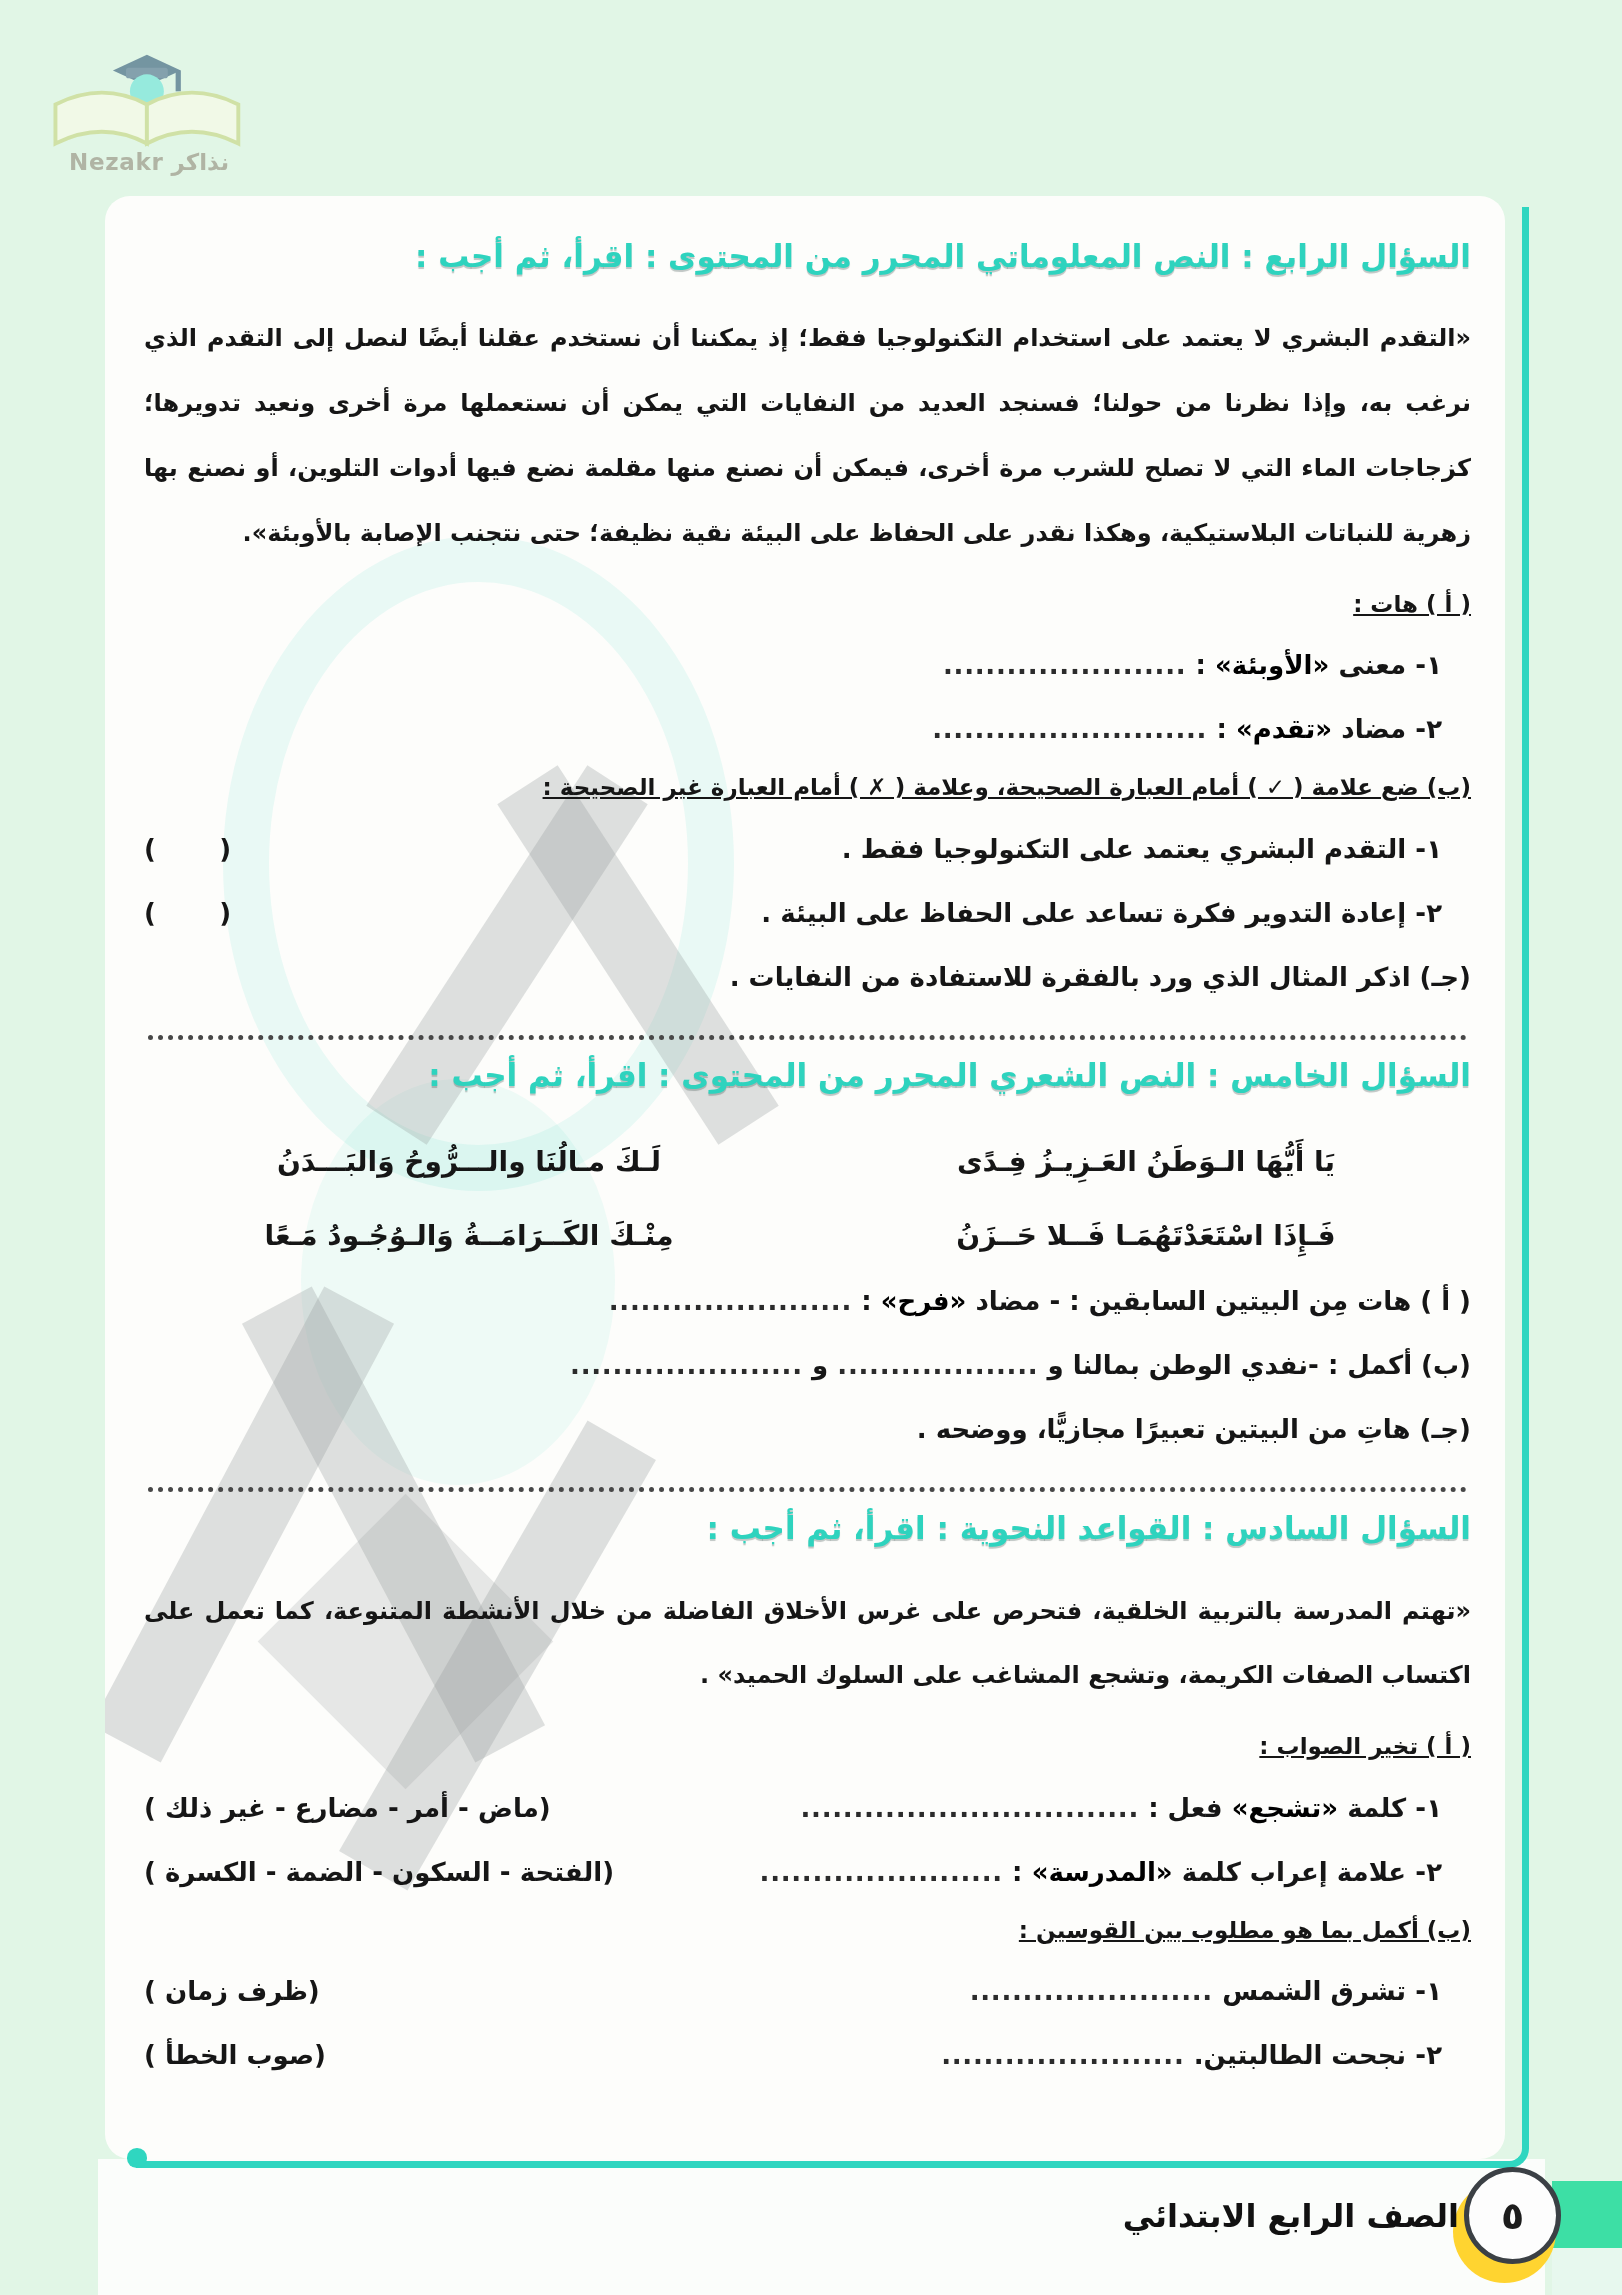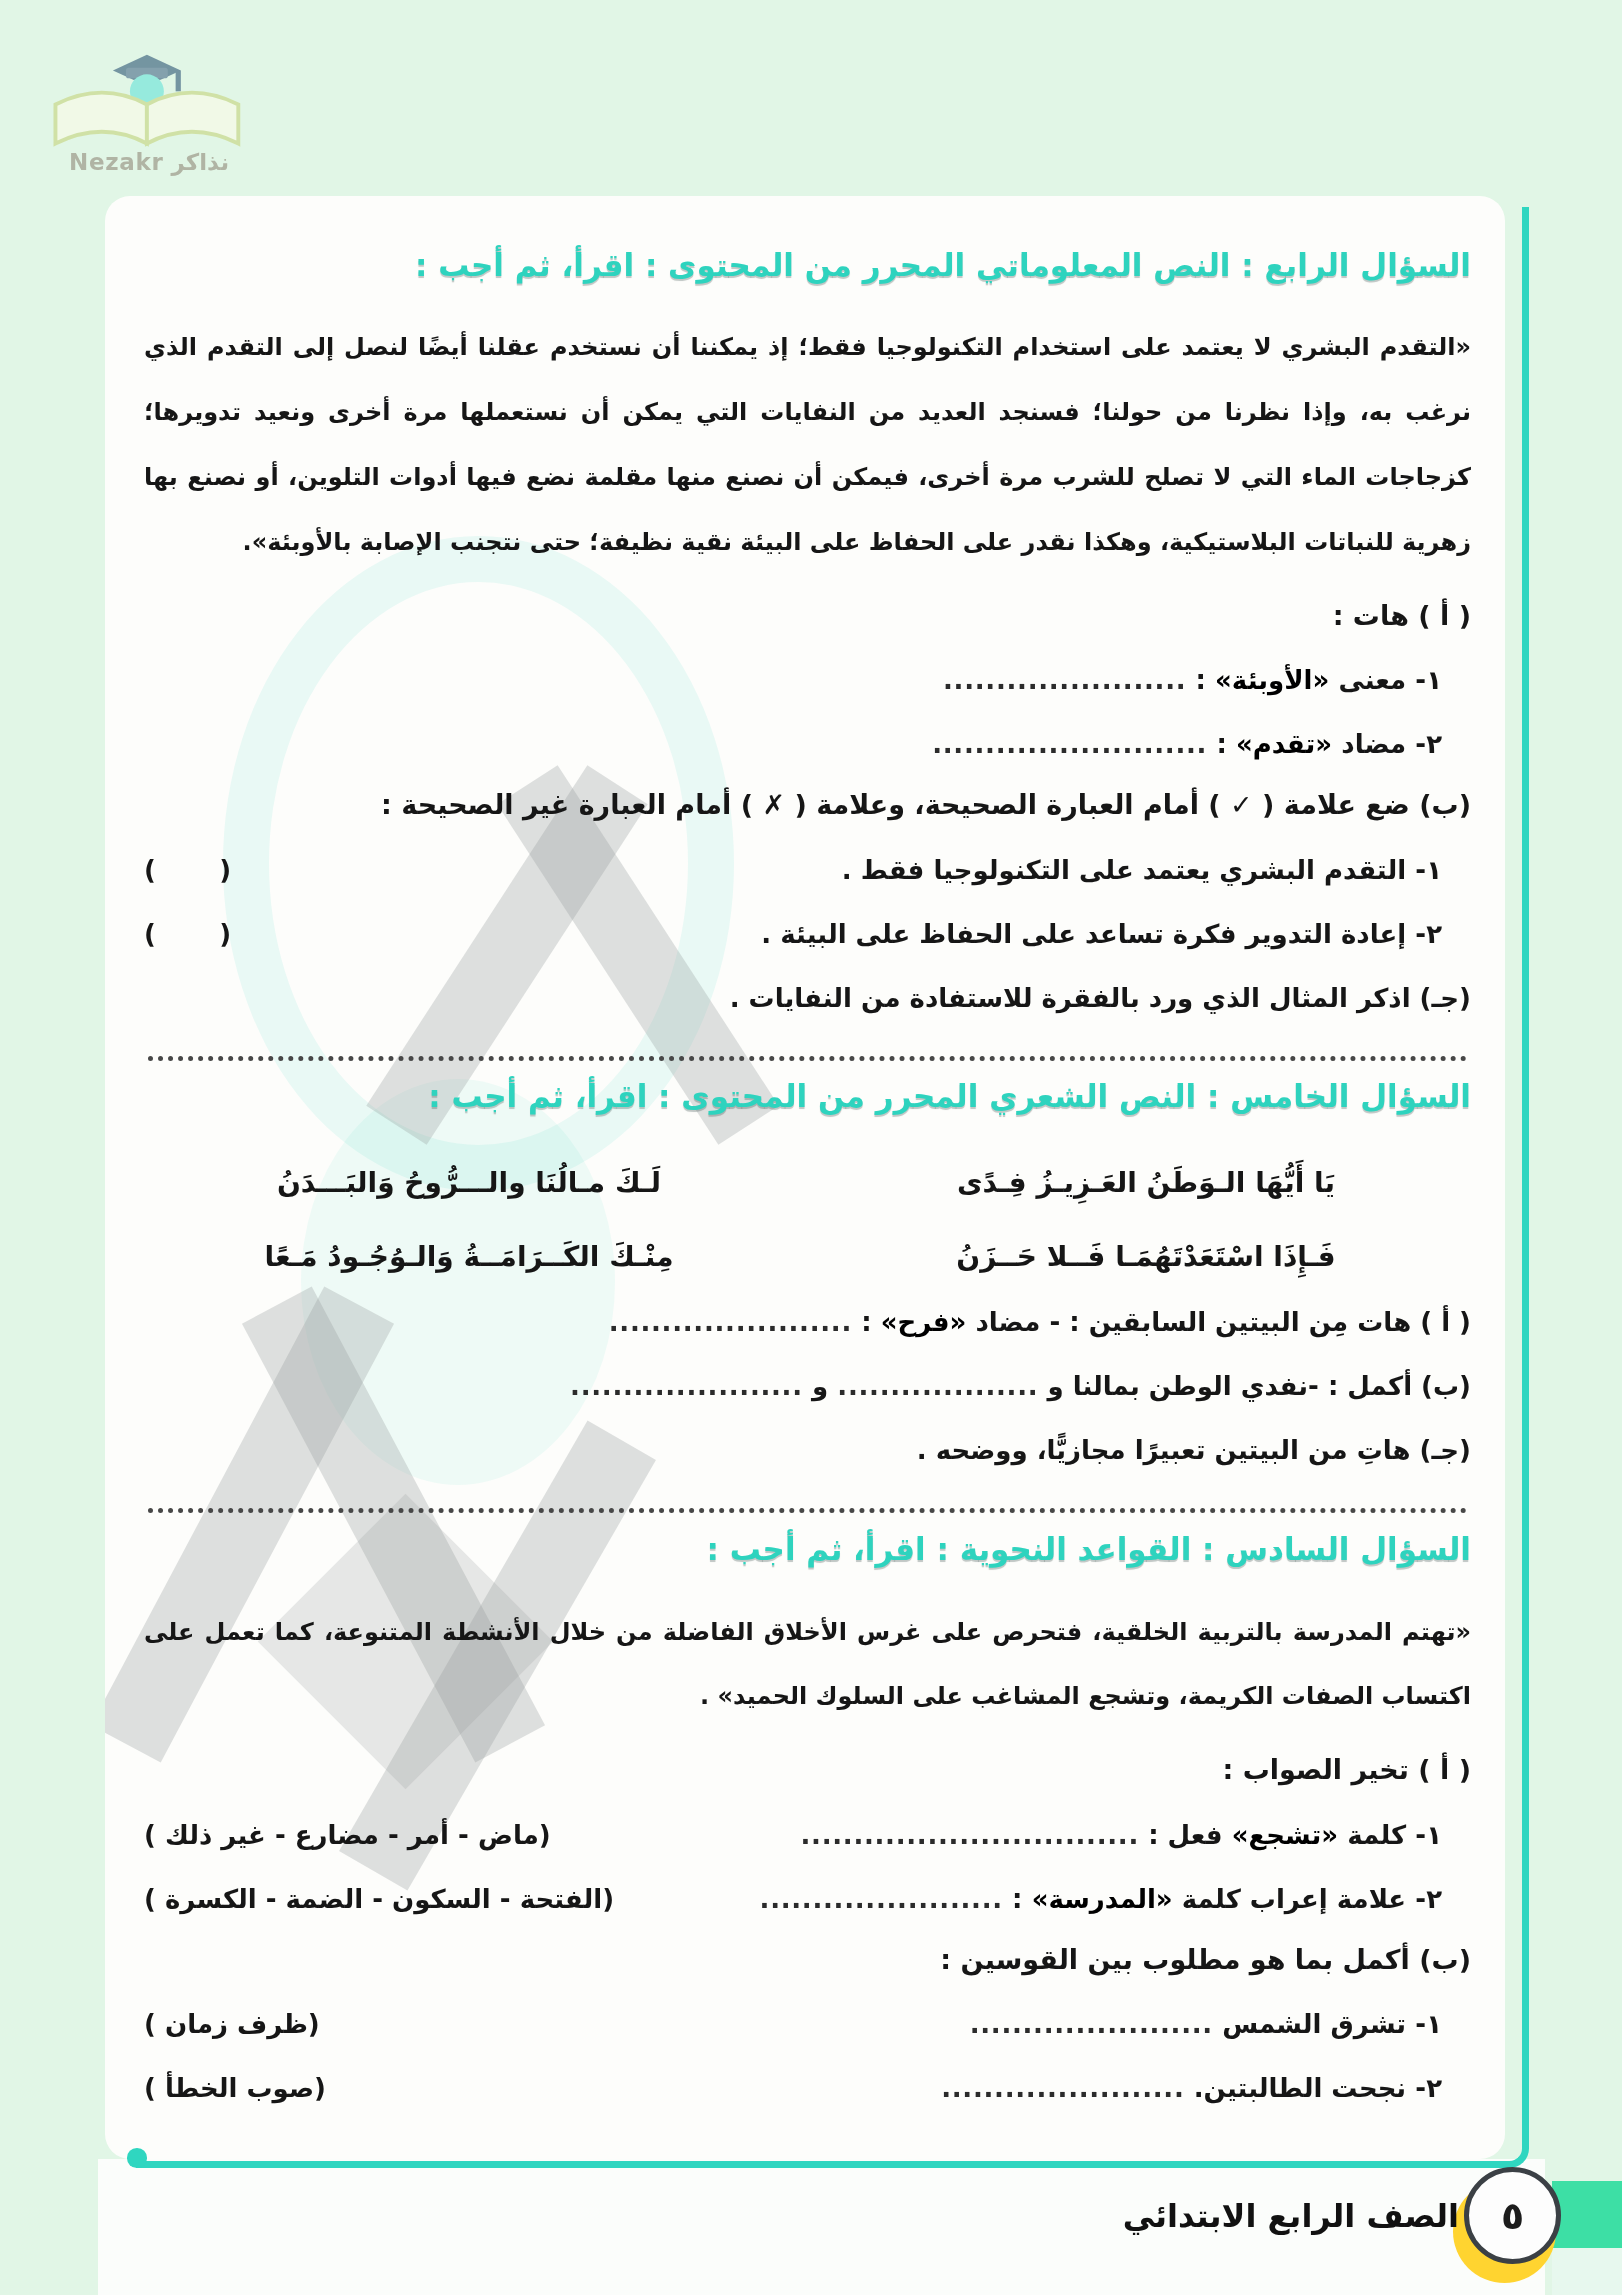--- a/index.html
+++ b/index.html
@@ -14,31 +14,31 @@
   .logo svg{display:block;margin:0 auto;}
   .logo-text{text-align:center;font-size:23px;color:#a5a494;letter-spacing:0.7px;direction:rtl;}
   
   .card{
     position:absolute;left:105px;top:196px;width:1400px;height:1963px;
     background:#fdfdfb;border-radius:25px;z-index:1;overflow:hidden;
   }
   .wm{position:absolute;pointer-events:none;}
   .wm-bar{background:rgba(148,156,156,.30);}
   .wm-teal{border-radius:50%;}
-  .card-content{position:relative;z-index:2;padding:38px 34px 0 39px;}
+  .card-content{position:relative;z-index:2;padding:29px 34px 0 39px;}
   .sec-title{
     color:#2ed3be;font-size:31px;margin:15.7px 0 29px;line-height:1.35;
     text-shadow:0 2px 0.7px rgba(40,60,58,.28);
   }
   .sec-title.first{margin-top:10.5px;}
   .passage{
     font-size:24px;line-height:2.7;text-align:justify;text-align-last:right;
     margin:0 0 9.2px;
   }
-  .part-label{font-size:27px;line-height:1.5;margin:21px 0 3.9px;display:flex;gap:7.9px;align-items:center;}
+  .part-label{font-size:23px;line-height:1.5;margin:21px 0 3.9px;display:flex;gap:7.9px;align-items:center;text-decoration:underline;}
   .item{display:flex;gap:9.2px;align-items:baseline;font-size:26px;line-height:1.5;margin-top:25px;}
   .indent{padding-right:29px;}
   .kw{color:#000000;}
   .dots{letter-spacing:0.7px;color:#2b2b2b;}
   .paren,.options{margin-inline-start:auto;white-space:pre;}
   .dotsep{border-top:5.2px dotted #474747;margin:38px 3.9px 6.5px;height:0;}
   
   .poem{margin:6.5px 26px 3.9px;}
   .verse-row{display:flex;gap:79px;margin-top:17px;}
   .hemi{flex:1;text-align:center;font-size:28px;line-height:1.5;margin-top:15px;}

